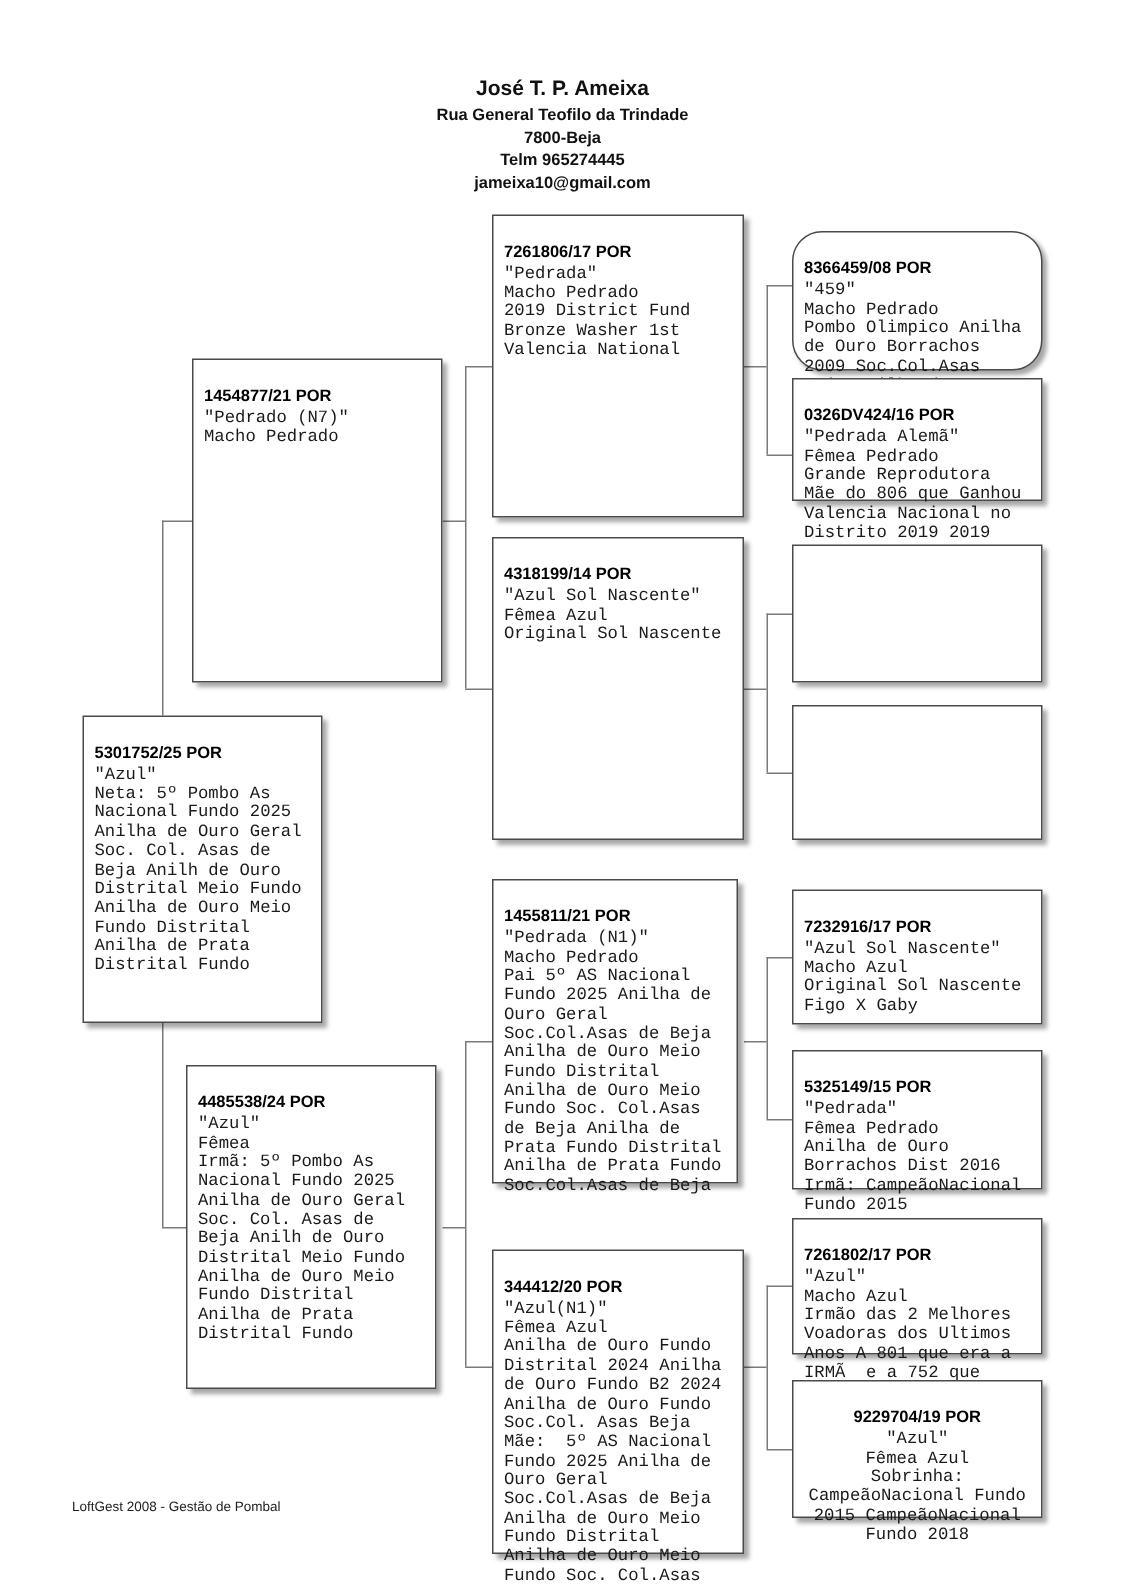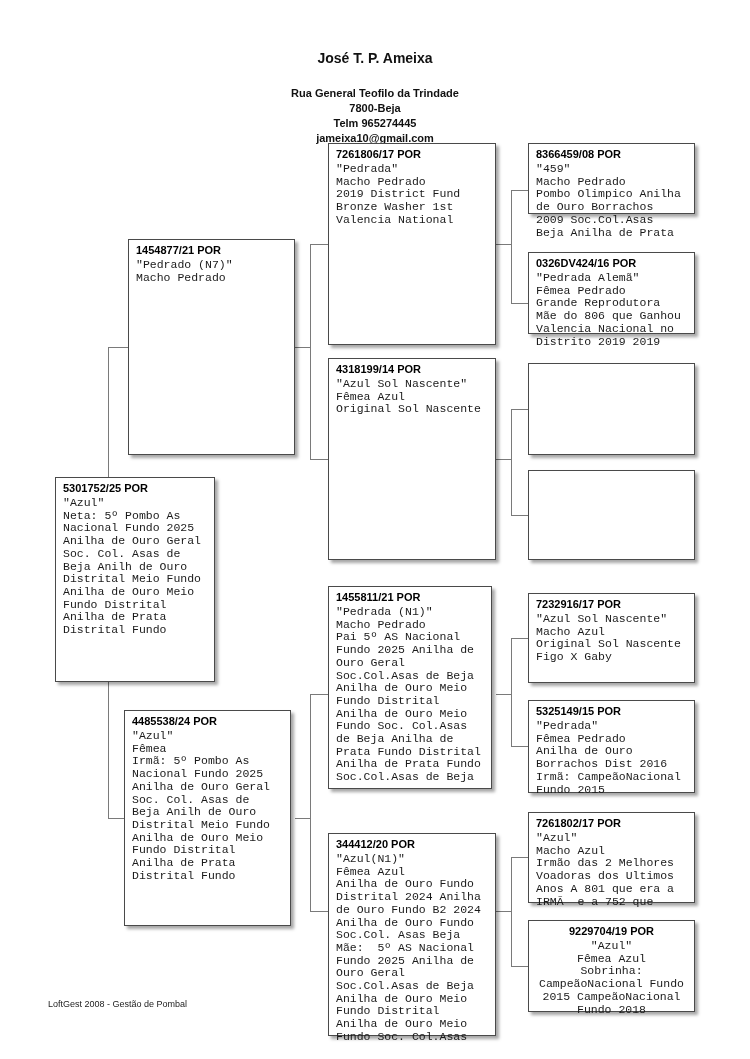--- a/index.html
+++ b/index.html
@@ -4,26 +4,26 @@
 <style>
   html,body{margin:0;padding:0;}
   body{
     width:750px;height:1059px;position:relative;background:#ffffff;
     font-family:"Liberation Sans",sans-serif;color:#1a1a1a;overflow:hidden;
   }
   .header{
     position:absolute;left:0;top:50px;width:750px;text-align:center;
     font-weight:bold;color:#111;
   }
-  .header .name{font-size:14px;margin-bottom:20px;}
+  .header .name{font-size:14px;margin-bottom:4px;}
   .header .line{font-size:11px;line-height:15px;}
   .box{
     position:absolute;background:#ffffff;border:1px solid #4a4a4a;
     box-shadow:3px 3px 3px rgba(0,0,0,0.35);
-    padding:4px 7px;box-sizing:border-box;z-index:2;
+    padding:18px 7px;box-sizing:border-box;z-index:2;
   }
   .box-title{
     font-family:"Liberation Sans",sans-serif;font-weight:bold;
     font-size:11px;color:#000;margin-bottom:2px;white-space:nowrap;
   }
   .box-body{
     font-family:"Liberation Mono","DejaVu Sans Mono",monospace;
     font-size:11.5px;line-height:12.7px;white-space:pre-wrap;color:#1a1a1a;
     margin-top:3px;
   }
@@ -161,21 +161,21 @@
 Mãe:  5º AS Nacional
 Fundo 2025 Anilha de
 Ouro Geral
 Soc.Col.Asas de Beja
 Anilha de Ouro Meio
 Fundo Distrital
 Anilha de Ouro Meio
 Fundo Soc. Col.Asas</div>
 </div>
 
-<div class="box" style="left:528px;top:143px;width:167px;height:71px;">
+<div class="box" style="left:528px;top:154px;width:167px;height:93px;border-radius:20px;">
   <div class="box-title">8366459/08 POR</div>
   <div class="box-body">"459"
 Macho Pedrado
 Pombo Olimpico Anilha
 de Ouro Borrachos
 2009 Soc.Col.Asas
 Beja Anilha de Prata</div>
 </div>
 <div class="box" style="left:528px;top:252px;width:167px;height:82px;">
   <div class="box-title">0326DV424/16 POR</div>

